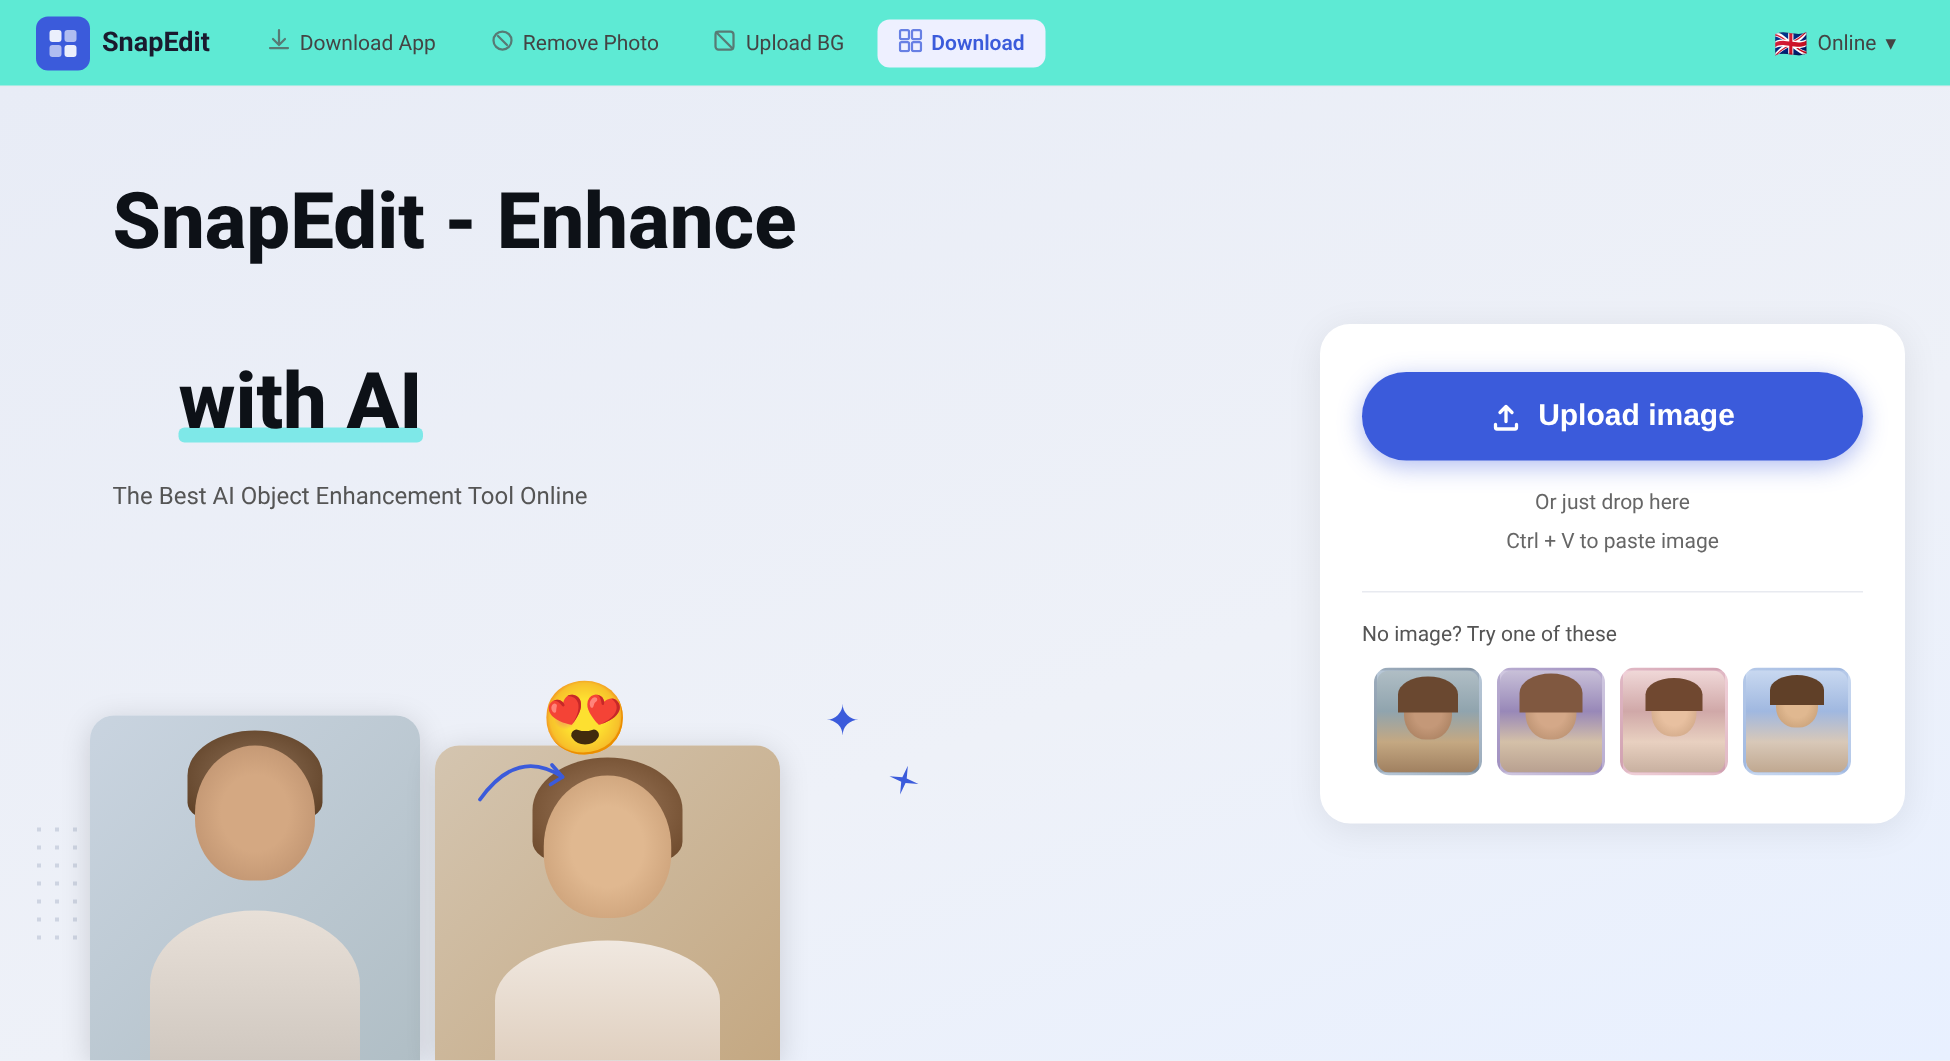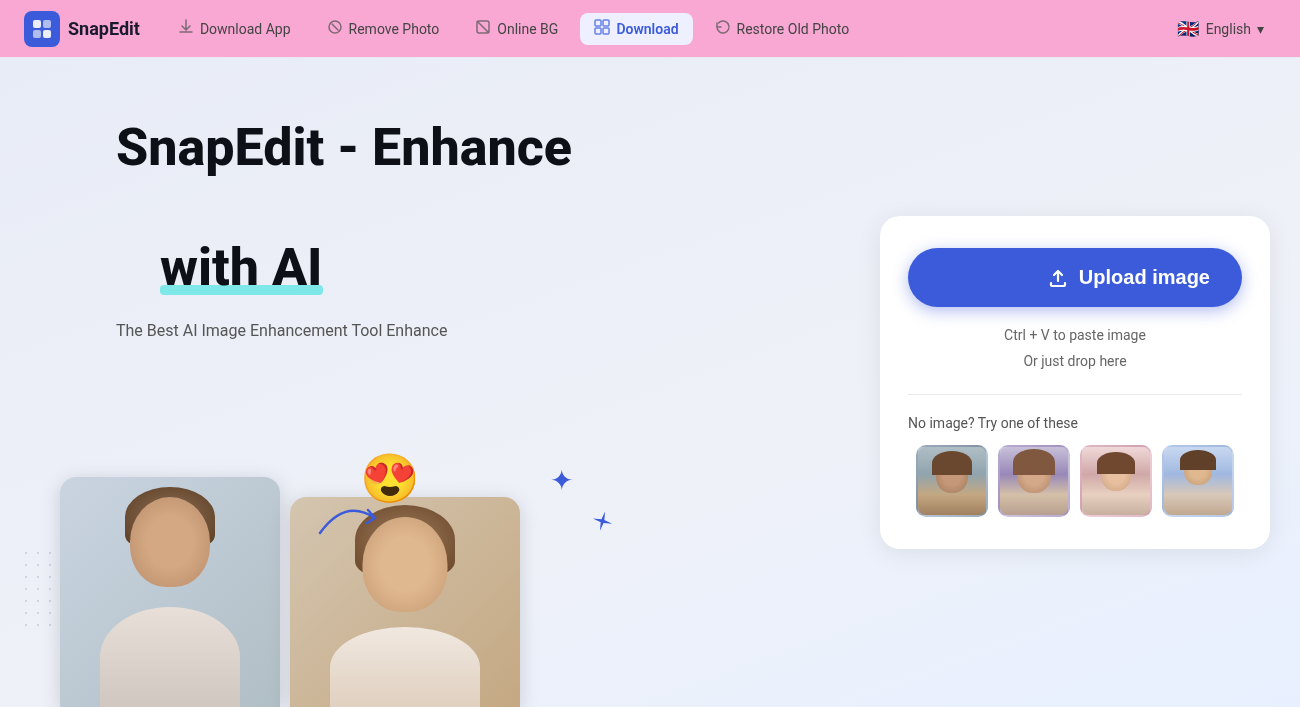--- a/index.html
+++ b/index.html
@@ -8,21 +8,21 @@
       background: #eef1f8;
       width: 1300px;
       height: 707px;
       overflow: hidden;
     }
 
     
     .navbar {
       display: flex;
       align-items: center;
-      background: #f9a8d4;
+      background: #5eead4;
       height: 58px;
       padding: 0 24px;
       border-bottom: 1px solid #e8eaf0;
       gap: 8px;
     }
     .logo {
       display: flex;
       align-items: center;
       gap: 8px;
       font-weight: 700;
@@ -83,21 +83,21 @@
     .main {
       display: flex;
       height: calc(707px - 58px);
       background: linear-gradient(160deg, #e8ecf6 0%, #eef1f8 60%, #e8f0ff 100%);
       position: relative;
     }
 
     
     .left-panel {
       flex: 1;
-      padding: 60px 40px 40px 116px;
+      padding: 60px 40px 40px 75px;
       display: flex;
       flex-direction: column;
       justify-content: flex-start;
       position: relative;
       z-index: 2;
     }
     .hero-title {
       font-size: 52px;
       font-weight: 800;
       color: #0d1117;
@@ -274,21 +274,21 @@
     .upload-card {
       background: #ffffff;
       border-radius: 20px;
       padding: 32px 28px;
       width: 400px;
       box-shadow: 0 4px 24px rgba(0,0,0,0.08);
     }
     .upload-btn {
       display: flex;
       align-items: center;
-      justify-content: flex-end;
+      justify-content: center;
       gap: 10px;
       background: #3b5bdb;
       color: white;
       border: none;
       border-radius: 50px;
       padding: 18px 32px;
       font-size: 20px;
       font-weight: 700;
       width: 100%;
       cursor: pointer;
@@ -371,64 +371,55 @@
     <span>Remove Photo</span>
   </a>
 
   <a class="nav-item">
     <span class="nav-icon">
       <svg width="16" height="16" viewBox="0 0 16 16" fill="none">
           <rect x="2" y="2" width="12" height="12" rx="2" stroke="#555" stroke-width="1.5"></rect>
           <path d="M2 2l12 12" stroke="#555" stroke-width="1.5"></path>
         </svg>
     </span>
-    <span>Online BG</span>
+    <span>Upload BG</span>
   </a>
 
   <a class="nav-item active">
     <span class="nav-icon">
       <svg width="16" height="16" viewBox="0 0 16 16" fill="none">
           <rect x="1" y="1" width="6" height="6" rx="1" stroke="#3b5bdb" stroke-width="1.5"></rect>
           <rect x="9" y="1" width="6" height="6" rx="1" stroke="#3b5bdb" stroke-width="1.5"></rect>
           <rect x="1" y="9" width="6" height="6" rx="1" stroke="#3b5bdb" stroke-width="1.5"></rect>
           <rect x="9" y="9" width="6" height="6" rx="1" stroke="#3b5bdb" stroke-width="1.5"></rect>
         </svg>
     </span>
     <span>Download</span>
   </a>
 
-  <a class="nav-item">
-    <span class="nav-icon">
-      <svg width="16" height="16" viewBox="0 0 16 16" fill="none">
-          <path d="M2 8a6 6 0 1 0 1.5-4" stroke="#555" stroke-width="1.5" stroke-linecap="round"></path>
-          <path d="M2 4v4h4" stroke="#555" stroke-width="1.5" stroke-linecap="round" stroke-linejoin="round"></path>
-        </svg>
-    </span>
-    <span>Restore Old Photo</span>
-  </a>
 
 
   <div class="nav-spacer"></div>
 
   <div class="lang-btn">
     <span class="flag">🇬🇧</span>
-    <span>English</span>
+    <span>Online</span>
     <span>▾</span>
   </div>
 </nav>
 
 <div class="main">
 
   <div class="left-panel">
     <h1 class="hero-title">
       <span>SnapEdit - Enhance</span><br>
       <br>
       <span class="ai-highlight">with AI</span>
     </h1>
-    <p class="hero-subtitle">The Best AI Image Enhancement Tool Enhance</p>
+    <p class="hero-subtitle">The Best AI Object Enhancement Tool Online</p>
 
     <div class="dots-pattern"></div>
 
     <div class="demo-area">
 
       <div class="demo-img-before">
         <div class="portrait-hair-before"></div>
         <div class="portrait-head-before"></div>
         <div class="portrait-body-before"></div>
       </div>
@@ -462,22 +453,22 @@
 
       <button class="upload-btn">
         <svg class="upload-icon-svg" viewBox="0 0 22 22" fill="none">
           <path d="M11 14V4M7 8l4-4 4 4" stroke="white" stroke-width="2.2" stroke-linecap="round" stroke-linejoin="round"></path>
           <path d="M4 16v2a1 1 0 0 0 1 1h12a1 1 0 0 0 1-1v-2" stroke="white" stroke-width="2.2" stroke-linecap="round"></path>
         </svg>
         <span>Upload image</span>
       </button>
 
       <div class="upload-hint">
+        <div>Or just drop here</div>
         <div>Ctrl + V to paste image</div>
-        <div>Or just drop here</div>
       </div>
 
       <div class="divider"></div>
 
       <div class="sample-label">No image? Try one of these</div>
 
       <div class="sample-images">
         <div class="sample-img sample-1">
           <div style="width:100%;height:100%;background:linear-gradient(180deg,#b0bec5 0%,#90a4ae 40%,#c4a882 70%,#a08060 100%);position:relative;">
             <div style="width:32px;height:36px;background:radial-gradient(ellipse,#c49878 40%,#a07858 100%);border-radius:50% 50% 45% 45%;position:absolute;top:10px;left:50%;transform:translateX(-50%);"></div>

